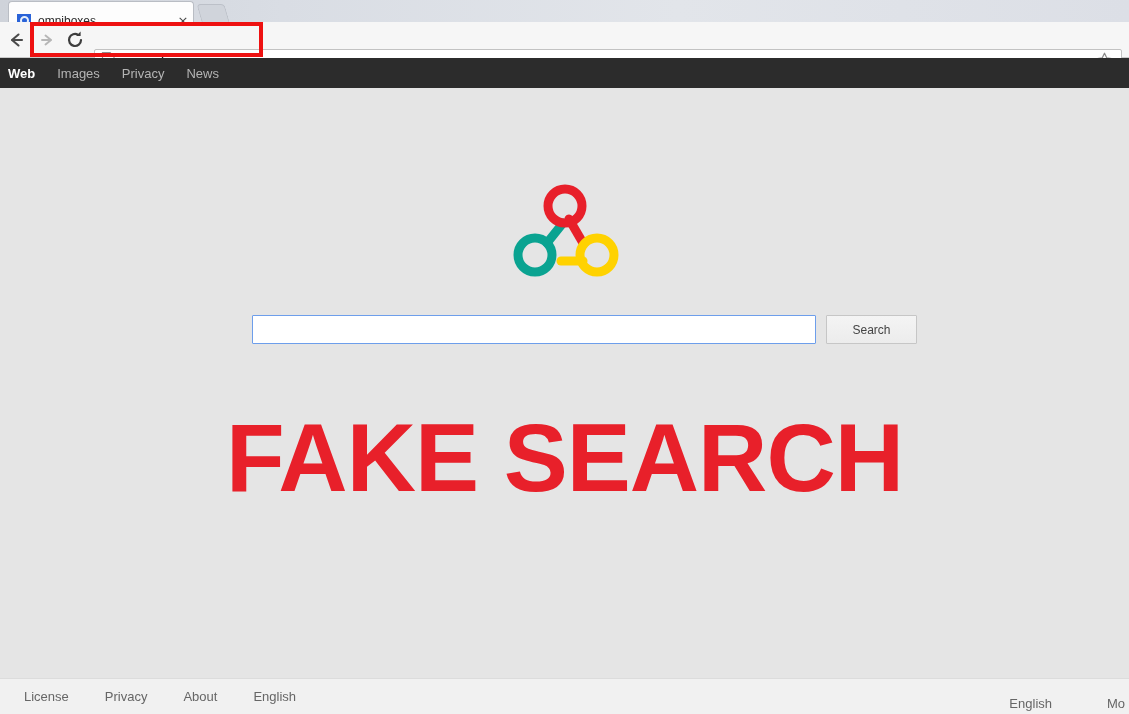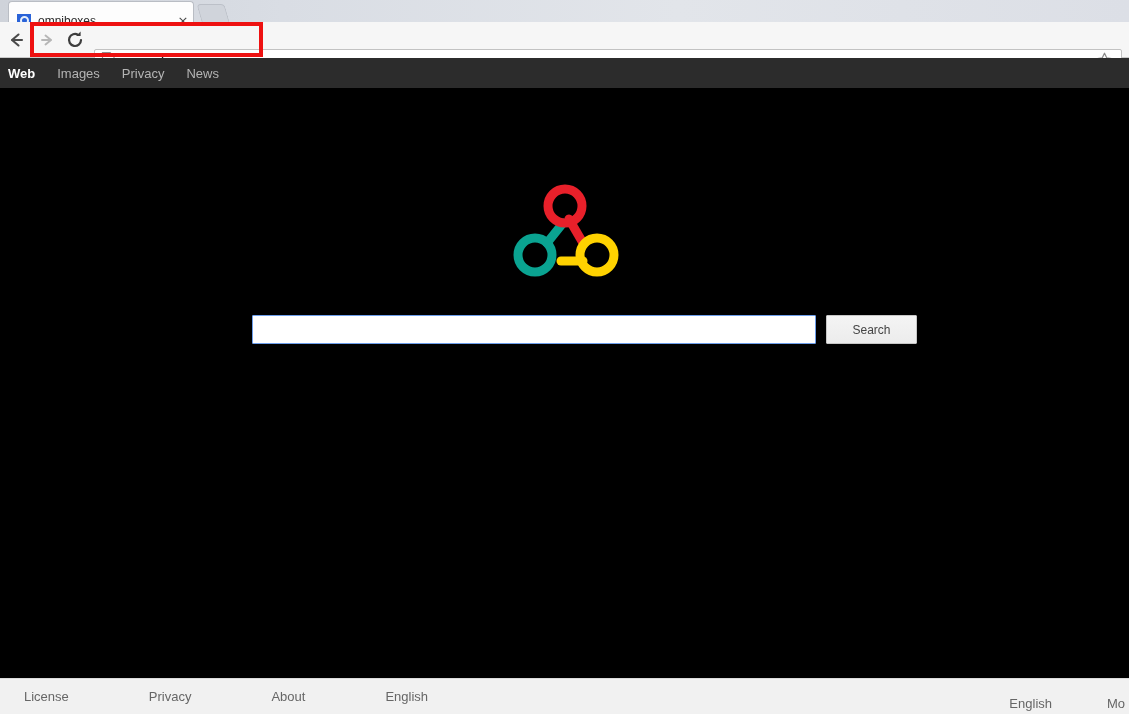--- a/index.html
+++ b/index.html
@@ -141,21 +141,21 @@
   }
   .nav-item.active {
     color: #ffffff;
     font-weight: bold;
   }
 
   
   .page {
     position: absolute; left: 0; top: 88px;
     width: 1129px; height: 602px;
-    background: #000000;
+    background: #e5e5e5;
   }
   .logo-wrap {
     position: absolute; left: 0; top: 95px;
     width: 1129px;
     display: flex; justify-content: center;
   }
   .searchrow {
     position: absolute; left: 252px; top: 227px;
     display: flex; align-items: flex-start;
   }
@@ -195,21 +195,21 @@
   }
 
   
   .footer {
     position: absolute; left: 0; top: 678px;
     width: 1129px; height: 36px;
     background: #f1f1f1;
     border-top: 1px solid #dcdcdc;
     display: flex; align-items: center;
   }
-  .footer-left { display: flex; align-items: center; padding-left: 24px; gap: 44px; }
+  .footer-left { display: flex; align-items: center; padding-left: 24px; }
   .footer-right {
     display: flex; align-items: center;
     position: absolute; right: 0; top: 0; height: 48px;
     padding-right: 0;
     gap: 29px;
   }
   .footer-link {
     font-size: 13px;
     color: #666666;
     margin-right: 36px;
@@ -299,20 +299,21 @@
         <circle cx="26" cy="72" r="17" fill="none" stroke="#0aa391" stroke-width="9"></circle>
         <circle cx="88" cy="72" r="17" fill="none" stroke="#ffd200" stroke-width="9"></circle>
       </svg>
     </div>
 
     <div class="searchrow">
       <input class="search-input" type="text" value="" placeholder="" style="">
       <button class="search-btn">Search</button>
     </div>
 
+    <div class="fake-banner">FAKE SEARCH</div>
 
   </div>
 
   <div class="footer">
     <div class="footer-left">
       <span class="footer-link">License</span>
       <span class="footer-link">Privacy</span>
       <span class="footer-link">About</span>
       <span class="footer-link">English</span>
     </div>

